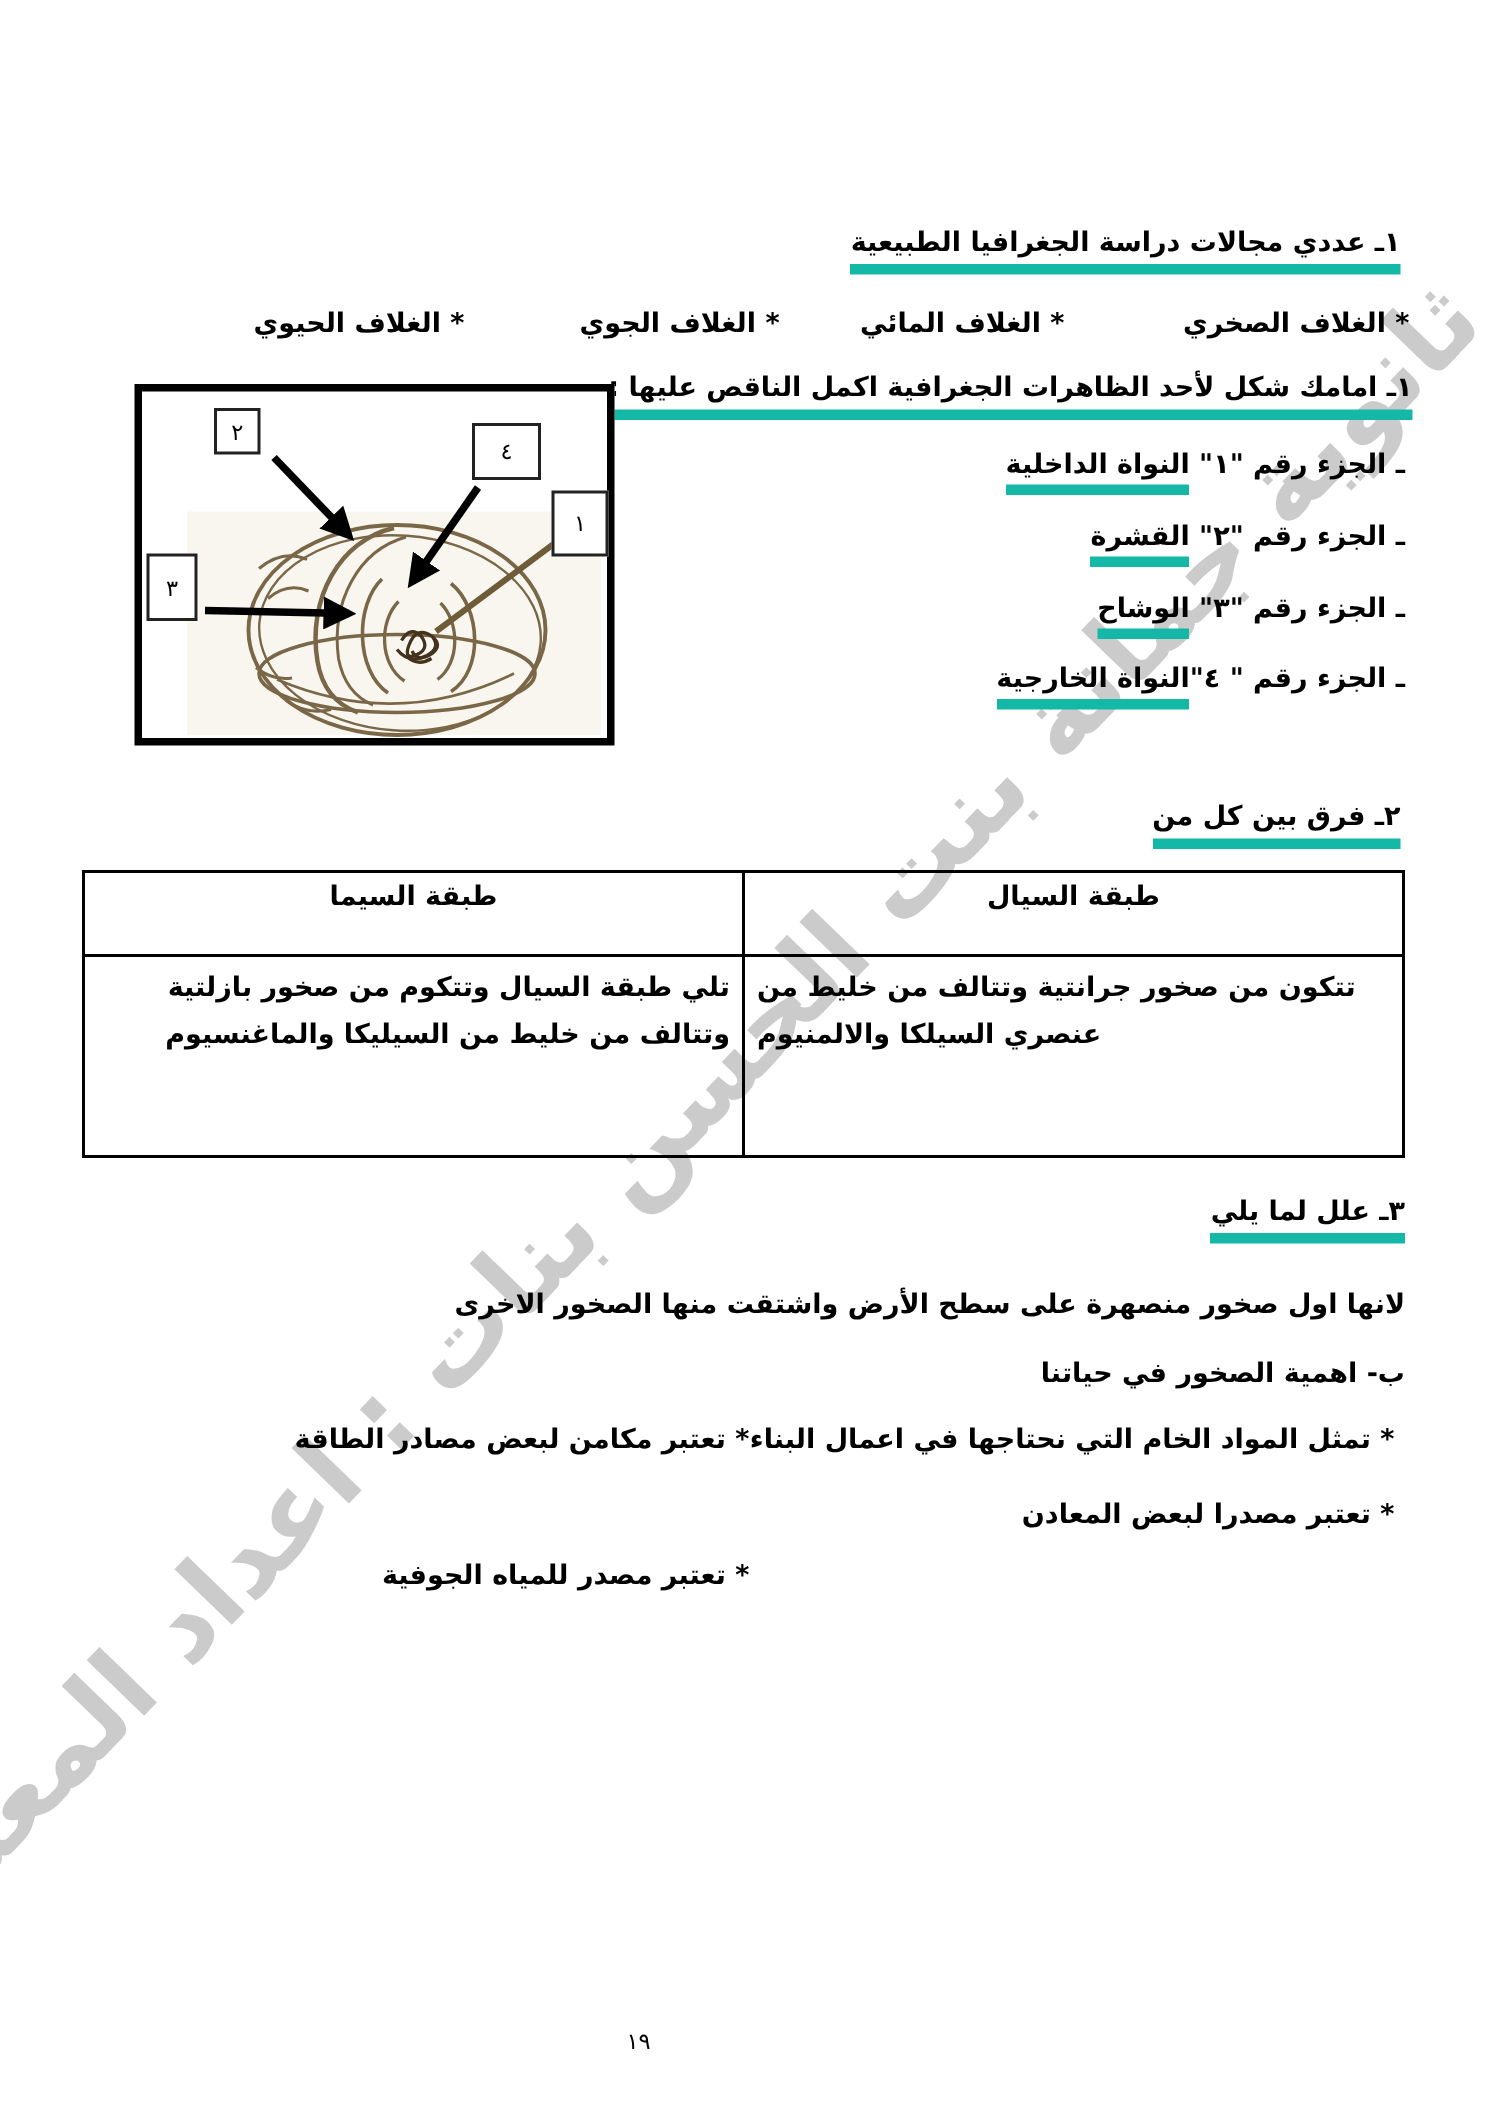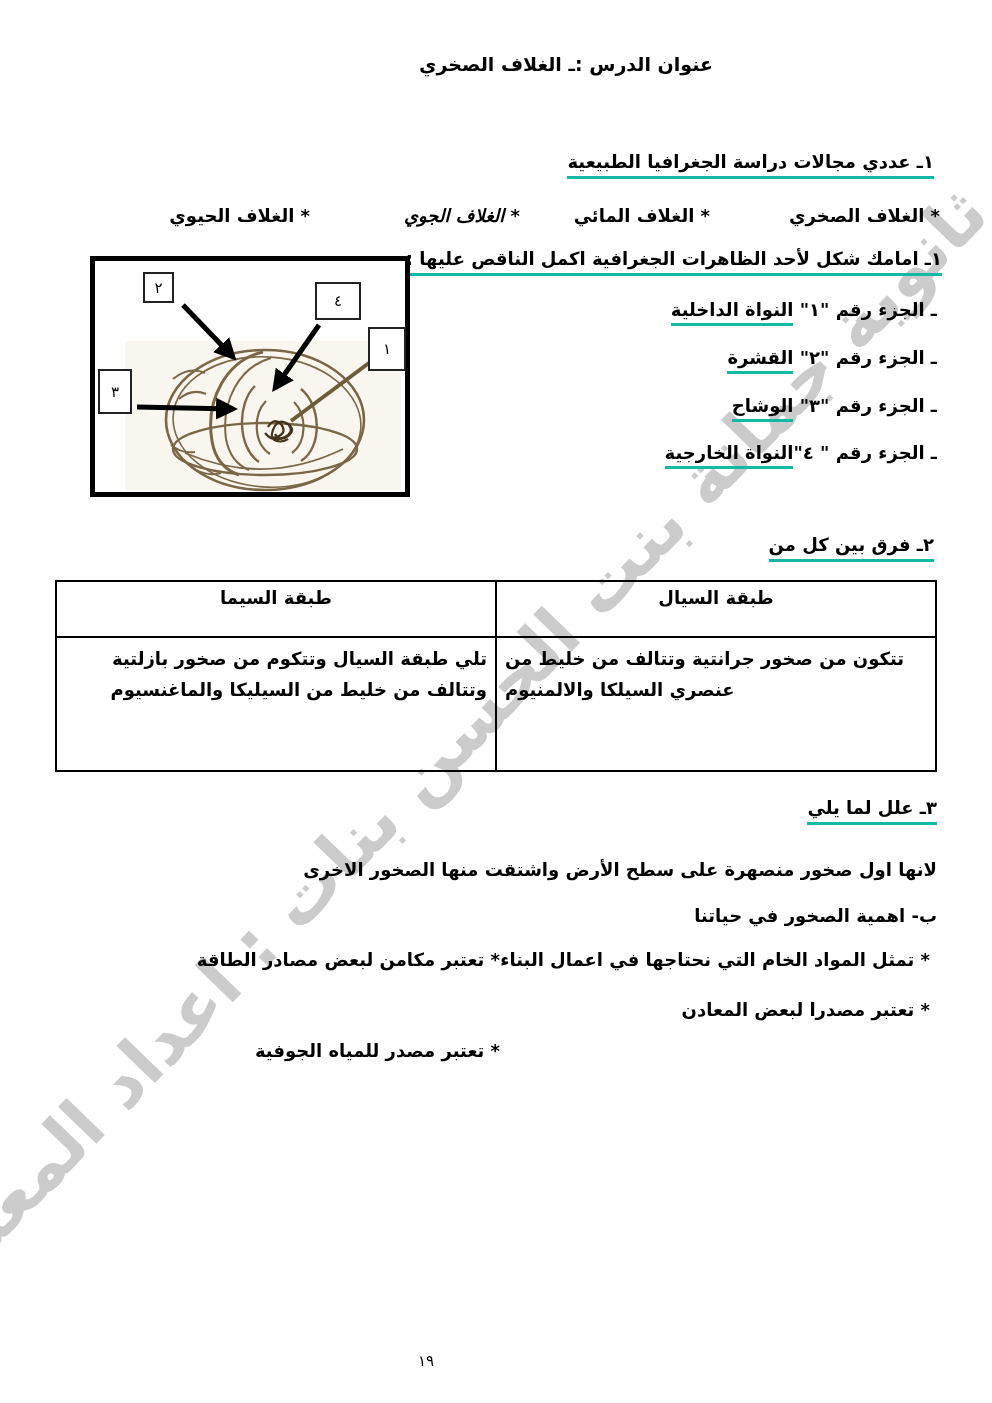--- a/index.html
+++ b/index.html
@@ -3,21 +3,21 @@
 <meta charset="utf-8">
 <style>
   html,body{margin:0;padding:0;}
   body{
     width:992px;height:1403px;position:relative;background:#ffffff;
     font-family:"DejaVu Sans", sans-serif;font-weight:bold;color:#000;
     overflow:hidden;direction:rtl;
   }
   .abs{position:absolute;}
   .txt{font-size:18px;line-height:1.3;white-space:nowrap;}
-  .u{border-bottom:3px solid #14b8a6;padding-bottom:3px;}
+  .u{border-bottom:7px solid #14b8a6;padding-bottom:3px;}
   .content{position:absolute;inset:0;z-index:1;}
   
   .watermark{
     position:absolute;left:-170px;top:645px;width:1350px;z-index:0;
     text-align:center;font-size:70px;letter-spacing:2px;white-space:nowrap;
     color:#c9c9c9;transform:rotate(-46deg);opacity:.95;
   }
   
   .title{top:52px;left:0;width:992px;box-sizing:border-box;padding-left:140px;
          text-align:center;font-size:19px;}
@@ -37,27 +37,26 @@
   .cell-sima{text-align:right;}
   .pagenum{top:1352px;left:0;width:852px;text-align:center;font-size:15px;font-weight:normal;}
 </style>
 </head>
 <body>
 
 <div class="watermark">ثانوية جمانة بنت الحسن بنات : اعداد المعلمة امثال العسال</div>
 
 <div class="content">
 
-  <div class="abs txt title">عنوان الدرس :ـ الغلاف الصخري</div>
 
   <div class="abs txt u" style="top:150px;right:58px;">١ـ عددي مجالات دراسة الجغرافيا الطبيعية</div>
 
   <div class="abs txt" style="top:204px;right:52px;">* الغلاف الصخري</div>
   <div class="abs txt" style="top:204px;right:282px;">* الغلاف المائي</div>
-  <div class="abs txt" style="top:204px;right:472px;font-style:italic;">* الغلاف الجوي</div>
+  <div class="abs txt" style="top:204px;right:472px;">* الغلاف الجوي</div>
   <div class="abs txt" style="top:204px;right:682px;">* الغلاف الحيوي</div>
 
   <div class="abs txt u" style="top:247px;right:50px;">١ـ امامك شكل لأحد الظاهرات الجغرافية اكمل الناقص عليها :ـ</div>
 
   <div class="abs figure-box">
     <svg width="310" height="231" viewBox="0 0 310 231">
       <defs>
         <marker id="ah" markerWidth="4.4" markerHeight="4.4" refX="3.4" refY="2.2" orient="auto" markerUnits="strokeWidth">
           <path d="M0,0 L4.4,2.2 L0,4.4 Z" fill="#000"></path>
         </marker>

